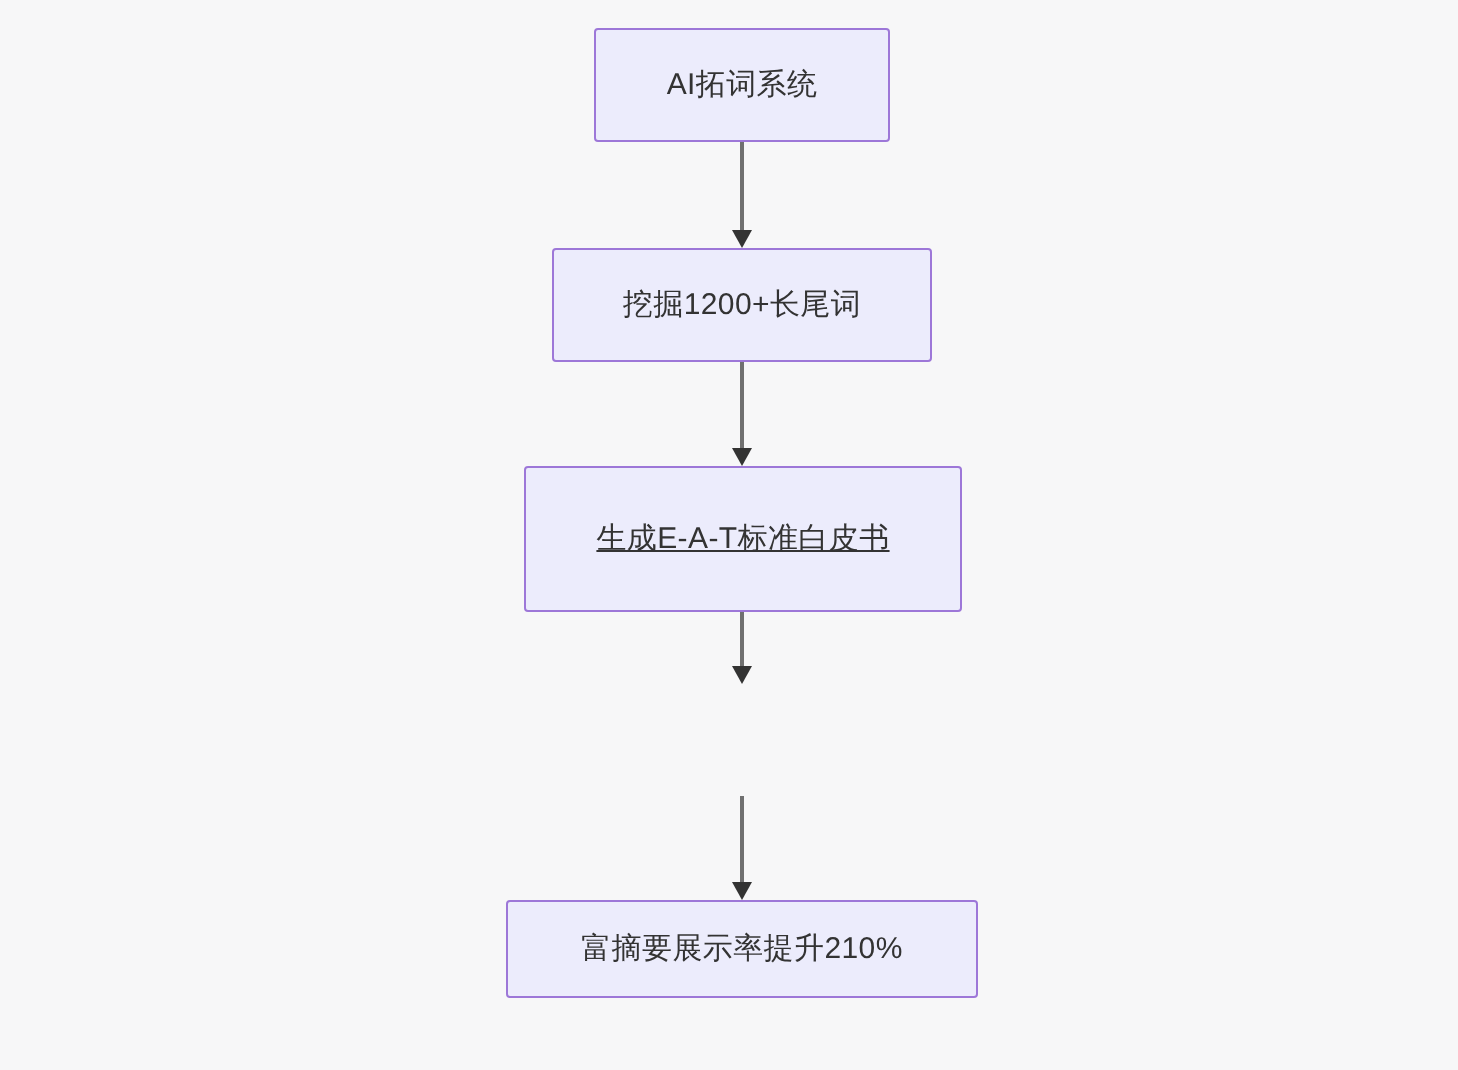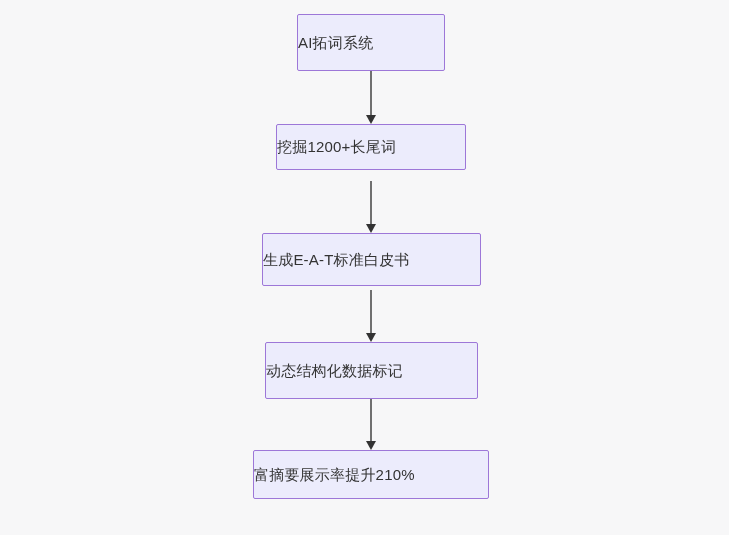--- a/index.html
+++ b/index.html
@@ -21,20 +21,21 @@
     background: #f7f7f8;
   }
   .node {
     position: absolute;
     box-sizing: border-box;
     background: #ececfc;
     border: 1.4px solid #9d77d8;
     border-radius: 2px;
     display: flex;
     align-items: center;
+    justify-content: center;
     color: #333333;
     font-size: 15px;
     line-height: 1.2;
     letter-spacing: 0.2px;
     white-space: nowrap;
   }
   .node-label {
     display: block;
   }
   .edge-svg {
@@ -76,29 +77,26 @@
     <g>
       <line class="edge-line" x1="371" y1="398" x2="371" y2="441"></line>
       <polygon class="edge-head" points="366,441 376,441 371,450"></polygon>
     </g>
   </svg>
 
   <div class="node" id="n1" style="left: 297px; top: 14px; width: 148px; height: 57px;">
     <span class="node-label">AI拓词系统</span>
   </div>
 
-  <div class="node" id="n2" style="left: 276px; top: 124px; width: 190px; height: 46px;">
+  <div class="node" id="n2" style="left: 276px; top: 124px; width: 190px; height: 57px;">
     <span class="node-label">挖掘1200+长尾词</span>
   </div>
 
-  <div class="node" id="n3" style="left: 262px; top: 233px; width: 219px; height: 53px;">
+  <div class="node" id="n3" style="left: 262px; top: 233px; width: 219px; height: 73px; text-decoration: underline;">
     <span class="node-label">生成E-A-T标准白皮书</span>
   </div>
 
-  <div class="node" id="n4" style="left: 265px; top: 342px; width: 213px; height: 57px;">
-    <span class="node-label">动态结构化数据标记</span>
-  </div>
 
   <div class="node" id="n5" style="left: 253px; top: 450px; width: 236px; height: 49px;">
     <span class="node-label">富摘要展示率提升210%</span>
   </div>
 
 </div>
 
 </body></html>

